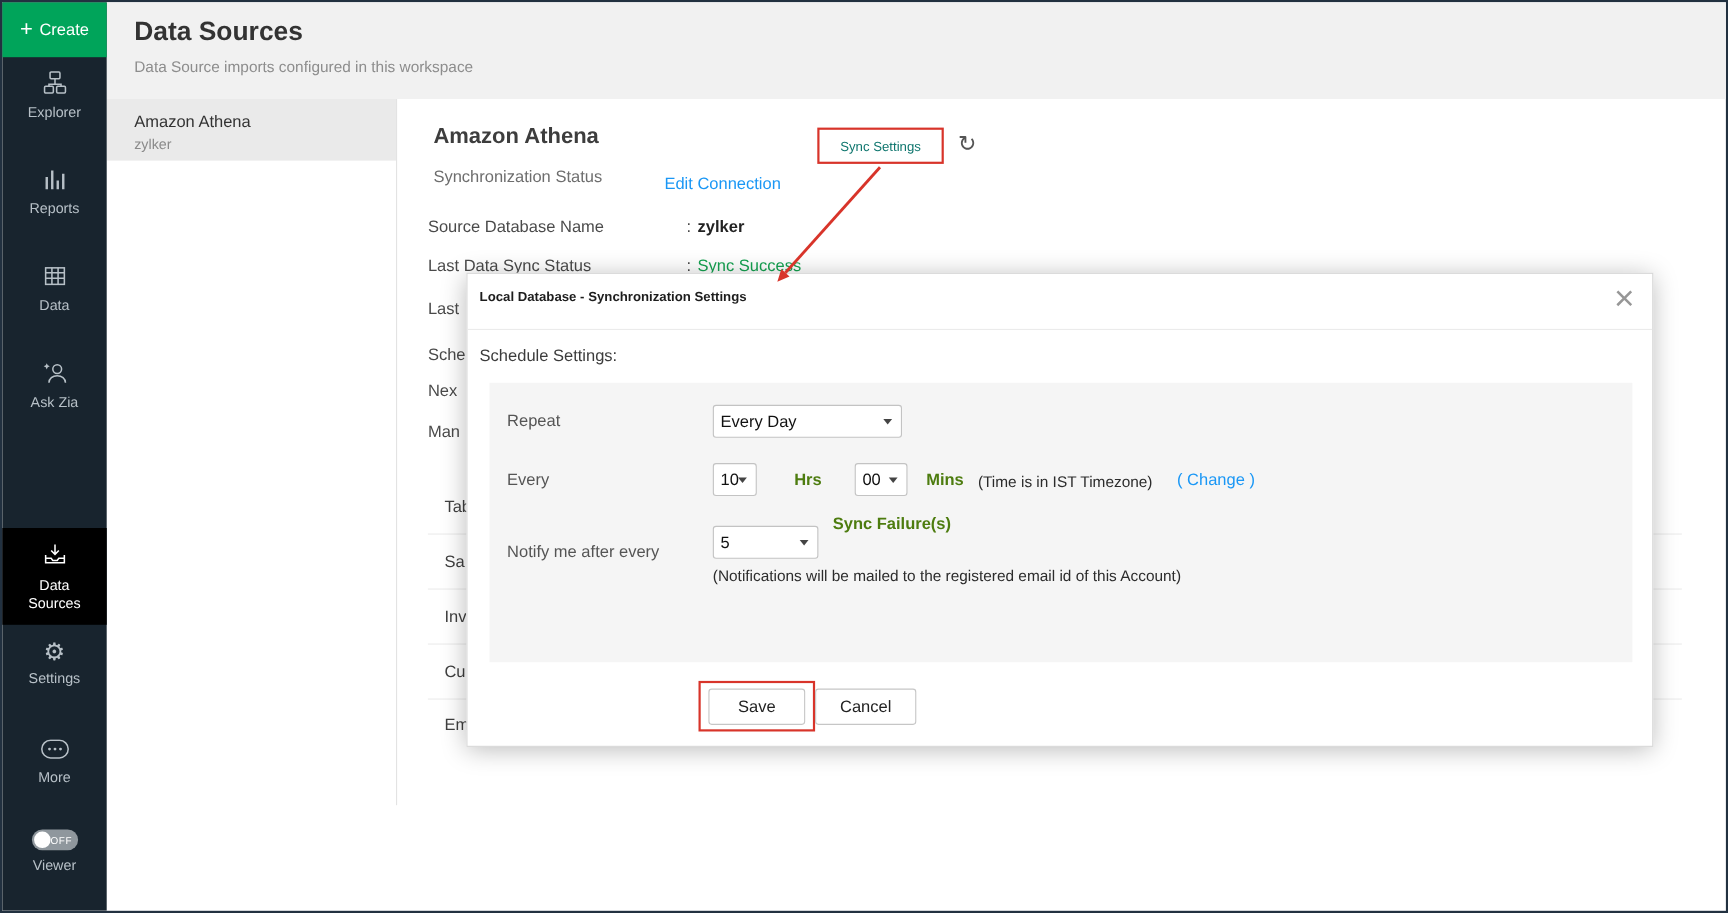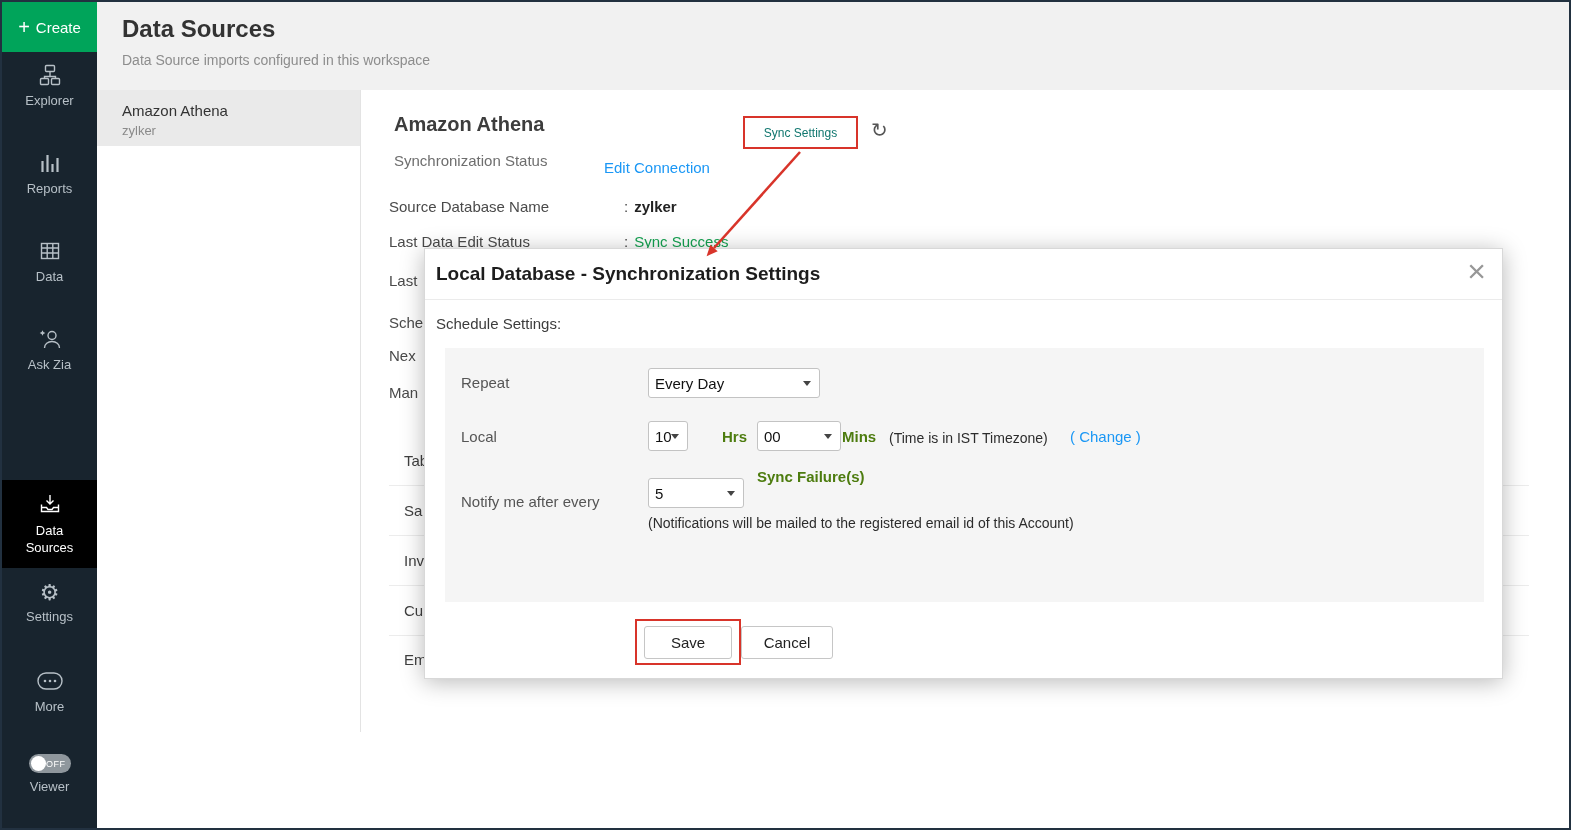--- a/index.html
+++ b/index.html
@@ -48,21 +48,21 @@
   .drow .dlabel { display:inline-block; width:235px; }
   .drow .dval { margin-left:6px; }
   .val-bold { font-weight:bold; color:#222; }
   .val-green { color:#15a251; }
   .trow { position:absolute; left:402px; font-size:15px; color:#3f3f3f; }
   .rowline { position:absolute; left:387px; width:1140px; height:1px; background:#ececec; z-index:1; }
 
   
   #modal { position:absolute; left:422px; top:246px; width:1079px; height:431px; background:#fff;
     border:1px solid #d8d8d8; box-shadow:0 3px 22px rgba(0,0,0,.28); z-index:10; }
-  #modal-title { position:absolute; left:11px; top:14px; font-size:19px; font-weight:bold; color:#1d1d1d; }
+  #modal-title { position:absolute; left:11px; top:14px; font-size:12px; font-weight:bold; color:#1d1d1d; }
   #modal-close { position:absolute; right:16px; top:2px; font-size:32px; color:#979797; cursor:pointer; line-height:1.3; }
   #modal-divider { position:absolute; left:0; top:50px; right:0; height:1px; background:#ebebeb; }
   #sched-title { position:absolute; left:11px; top:66px; font-size:15px; color:#3c3c3c; }
   #panel { position:absolute; left:20px; top:99px; width:1039px; height:254px; background:#f5f5f5; }
   .plabel { position:absolute; font-size:15px; color:#555; }
   .punit { position:absolute; font-size:15px; font-weight:bold; color:#4d7c0f; }
   .pnote { position:absolute; font-size:14px; color:#2c2c2c; }
   .plink { position:absolute; font-size:15px; color:#1a97f5; cursor:pointer; }
   .sel { position:absolute; height:30px; background:#fff; border:1px solid #c3c3c3; border-radius:3px; }
   .sel select { width:100%; height:100%; border:none; background:transparent; font-size:15px; color:#111;
@@ -186,21 +186,21 @@
   <div id="sync-redbox">
     <span id="sync-link">Sync Settings</span>
   </div>
   <div id="refresh-ico">↻</div>
   <div id="sync-status-label">Synchronization Status</div>
 
   <div class="drow" style="top:196px">
     <span class="dlabel">Source Database Name</span><span class="dsep">:</span><span class="dval val-bold">zylker</span>
   </div>
   <div class="drow" style="top:231px">
-    <span class="dlabel">Last Data Edit Status</span><span class="dsep">:</span><span class="dval val-green">Sync Success</span>
+    <span class="dlabel">Last Data Sync Status</span><span class="dsep">:</span><span class="dval val-green">Sync Success</span>
   </div>
 
   <div class="drow" style="top:270px">Last</div>
   <div class="drow" style="top:312px">Sche</div>
   <div class="drow" style="top:345px">Nex</div>
   <div class="drow" style="top:382px">Man</div>
 
   <div class="trow" style="top:450px">Tab</div>
   <div class="trow" style="top:500px">Sa</div>
   <div class="trow" style="top:550px">Inv</div>
@@ -218,27 +218,27 @@
     <div id="modal-divider"></div>
     <div id="sched-title">Schedule Settings:</div>
 
     <div id="panel">
       <div class="plabel" style="left:16px; top:26px">Repeat</div>
       <div class="sel" style="left:203px; top:20px; width:172px">
         <select><option>Every Day</option></select>
         <span class="chev"></span>
       </div>
 
-      <div class="plabel" style="left:16px; top:80px">Local</div>
+      <div class="plabel" style="left:16px; top:80px">Every</div>
       <div class="sel" style="left:203px; top:73px; width:40px">
         <select><option>10</option></select>
         <span class="chev"></span>
       </div>
       <div class="punit" style="left:277px; top:80px">Hrs</div>
-      <div class="sel" style="left:312px; top:73px; width:84px">
+      <div class="sel" style="left:332px; top:73px; width:48px">
         <select><option>00</option></select>
         <span class="chev"></span>
       </div>
       <div class="punit" style="left:397px; top:80px">Mins</div>
       <div class="pnote" style="left:444px; top:82px">(Time is in IST Timezone)</div>
       <div class="plink" style="left:625px; top:80px">( Change )</div>
 
       <div class="plabel" style="left:16px; top:145px">Notify me after every</div>
       <div class="sel" style="left:203px; top:130px; width:96px">
         <select><option>5</option></select>

